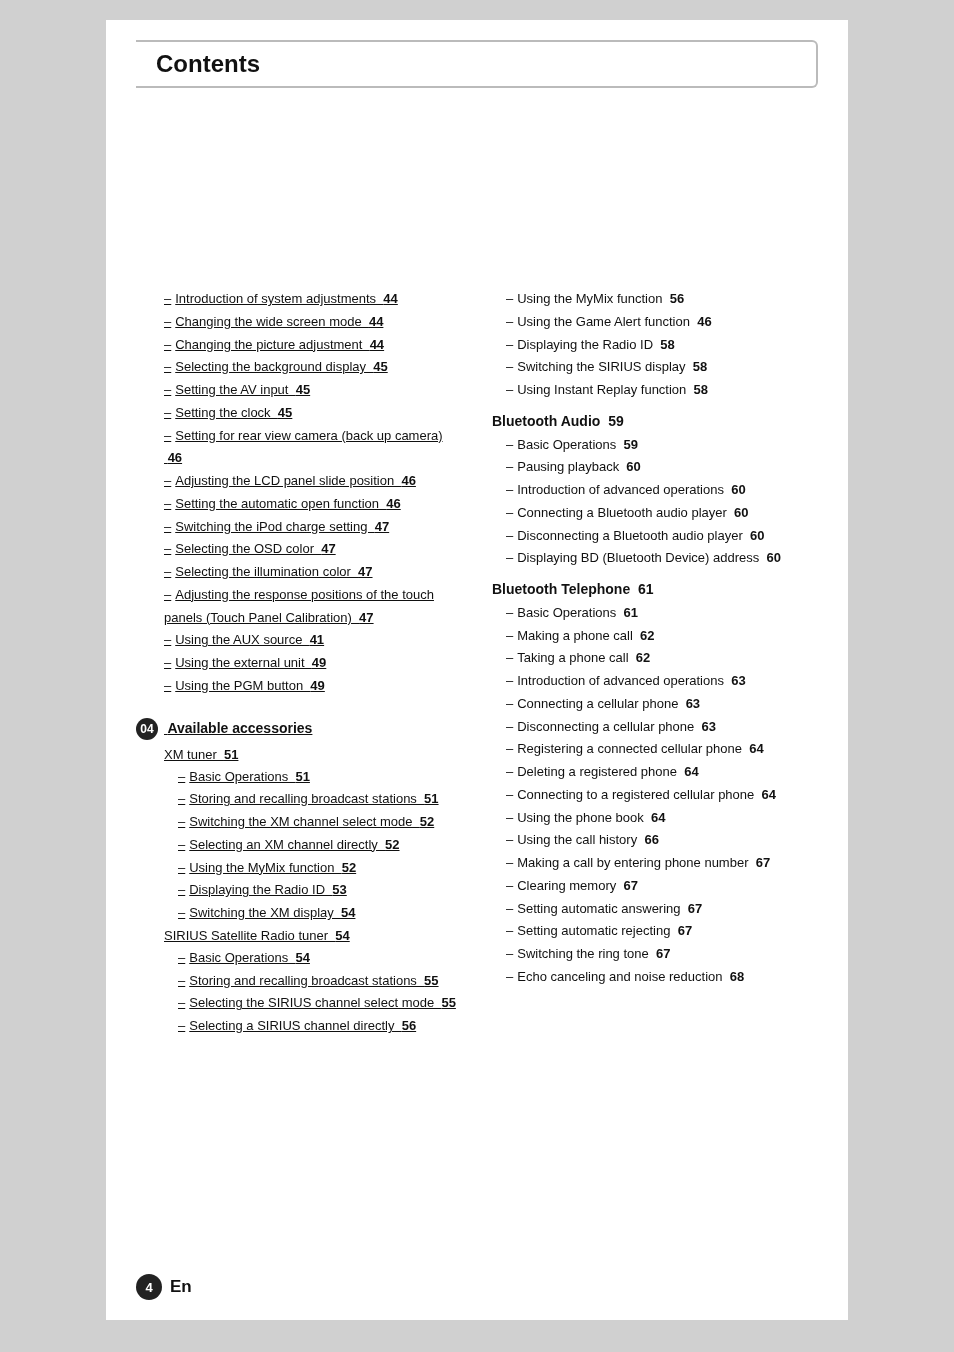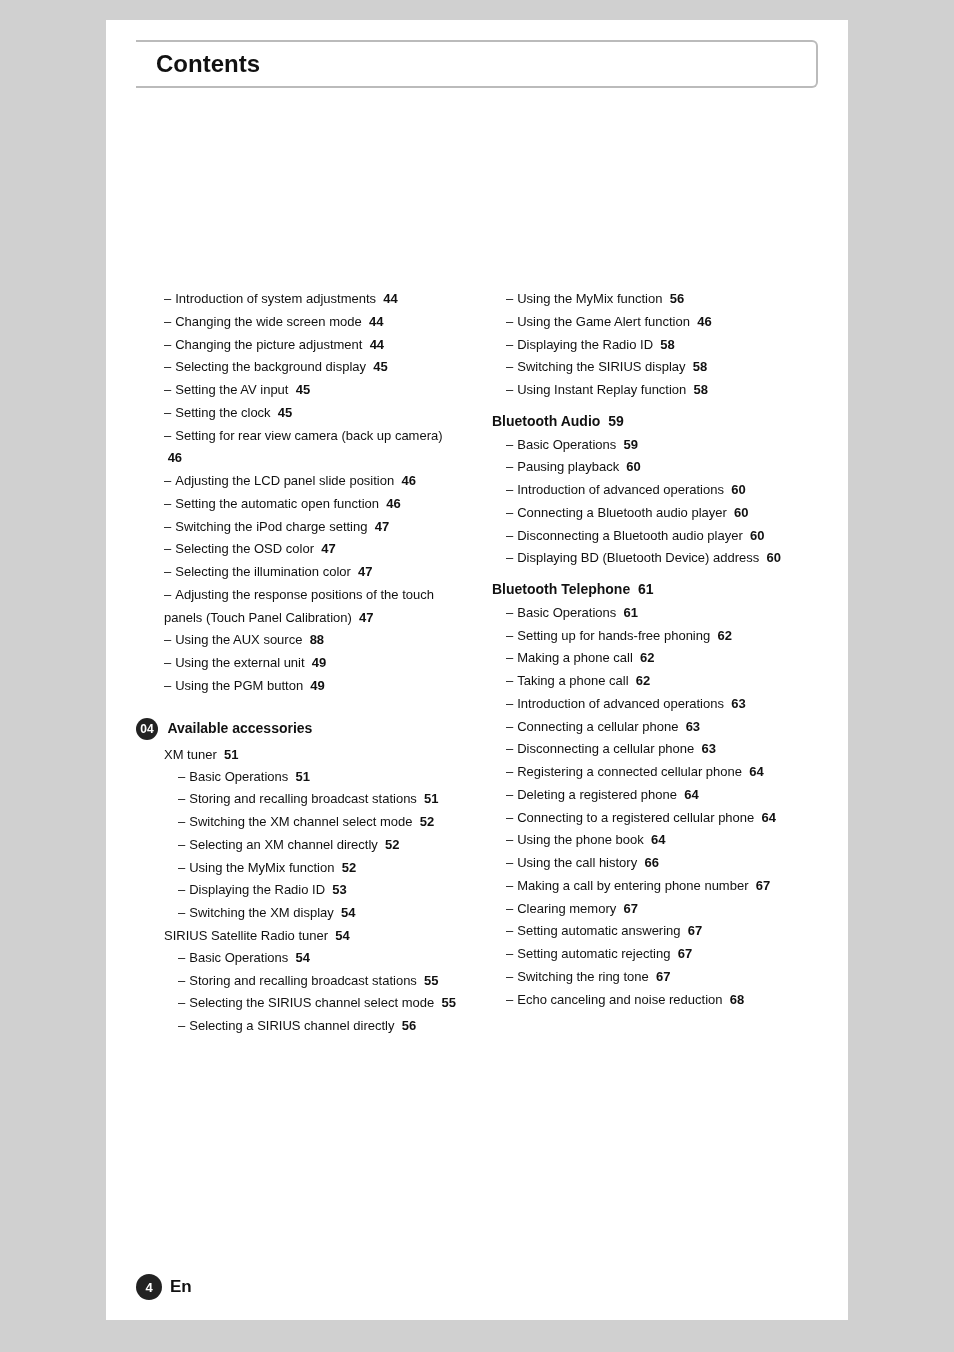--- a/index.html
+++ b/index.html
@@ -45,20 +45,21 @@
     }
 
     
     .content-columns {
       display: flex;
       gap: 30px;
     }
 
     .col-left {
       flex: 1;
+      text-decoration: underline;
     }
 
     .col-right {
       flex: 1;
     }
 
     
     .toc-item {
       line-height: 1.7;
       font-size: 13px;
@@ -153,21 +154,21 @@
           <div class="toc-sub-item"><span class="dash">–</span>Selecting the background display &nbsp;<span class="page-num">45</span></div>
           <div class="toc-sub-item"><span class="dash">–</span>Setting the AV input &nbsp;<span class="page-num">45</span></div>
           <div class="toc-sub-item"><span class="dash">–</span>Setting the clock &nbsp;<span class="page-num">45</span></div>
           <div class="toc-sub-item"><span class="dash">–</span>Setting for rear view camera (back up camera) &nbsp;<span class="page-num">46</span></div>
           <div class="toc-sub-item"><span class="dash">–</span>Adjusting the LCD panel slide position &nbsp;<span class="page-num">46</span></div>
           <div class="toc-sub-item"><span class="dash">–</span>Setting the automatic open function &nbsp;<span class="page-num">46</span></div>
           <div class="toc-sub-item"><span class="dash">–</span>Switching the iPod charge setting &nbsp;<span class="page-num">47</span></div>
           <div class="toc-sub-item"><span class="dash">–</span>Selecting the OSD color &nbsp;<span class="page-num">47</span></div>
           <div class="toc-sub-item"><span class="dash">–</span>Selecting the illumination color &nbsp;<span class="page-num">47</span></div>
           <div class="toc-sub-item"><span class="dash">–</span>Adjusting the response positions of the touch panels (Touch Panel Calibration) &nbsp;<span class="page-num">47</span></div>
-          <div class="toc-sub-item"><span class="dash">–</span>Using the AUX source &nbsp;<span class="page-num">88</span></div>
+          <div class="toc-sub-item"><span class="dash">–</span>Using the AUX source &nbsp;<span class="page-num">41</span></div>
           <div class="toc-sub-item"><span class="dash">–</span>Using the external unit &nbsp;<span class="page-num">49</span></div>
           <div class="toc-sub-item"><span class="dash">–</span>Using the PGM button &nbsp;<span class="page-num">49</span></div>
         </div>
       </div>
 
       <div class="toc-section-header" style="margin-top:20px;">
         <span class="toc-section-number">04</span>
         <span>Available accessories</span>
       </div>
 
@@ -216,21 +217,20 @@
         <div class="toc-sub-item"><span class="dash">–</span>Connecting a Bluetooth audio player &nbsp;<span class="page-num">60</span></div>
         <div class="toc-sub-item"><span class="dash">–</span>Disconnecting a Bluetooth audio player &nbsp;<span class="page-num">60</span></div>
         <div class="toc-sub-item"><span class="dash">–</span>Displaying BD (Bluetooth Device) address &nbsp;<span class="page-num">60</span></div>
       </div>
 
       <div class="toc-item" style="margin-top:8px; font-weight:bold; font-size:14px;">
         Bluetooth Telephone &nbsp;<span class="page-num">61</span>
       </div>
       <div class="toc-sub" style="padding-left:14px;">
         <div class="toc-sub-item"><span class="dash">–</span>Basic Operations &nbsp;<span class="page-num">61</span></div>
-        <div class="toc-sub-item"><span class="dash">–</span>Setting up for hands-free phoning &nbsp;<span class="page-num">62</span></div>
         <div class="toc-sub-item"><span class="dash">–</span>Making a phone call &nbsp;<span class="page-num">62</span></div>
         <div class="toc-sub-item"><span class="dash">–</span>Taking a phone call &nbsp;<span class="page-num">62</span></div>
         <div class="toc-sub-item"><span class="dash">–</span>Introduction of advanced operations &nbsp;<span class="page-num">63</span></div>
         <div class="toc-sub-item"><span class="dash">–</span>Connecting a cellular phone &nbsp;<span class="page-num">63</span></div>
         <div class="toc-sub-item"><span class="dash">–</span>Disconnecting a cellular phone &nbsp;<span class="page-num">63</span></div>
         <div class="toc-sub-item"><span class="dash">–</span>Registering a connected cellular phone &nbsp;<span class="page-num">64</span></div>
         <div class="toc-sub-item"><span class="dash">–</span>Deleting a registered phone &nbsp;<span class="page-num">64</span></div>
         <div class="toc-sub-item"><span class="dash">–</span>Connecting to a registered cellular phone &nbsp;<span class="page-num">64</span></div>
         <div class="toc-sub-item"><span class="dash">–</span>Using the phone book &nbsp;<span class="page-num">64</span></div>
         <div class="toc-sub-item"><span class="dash">–</span>Using the call history &nbsp;<span class="page-num">66</span></div>

